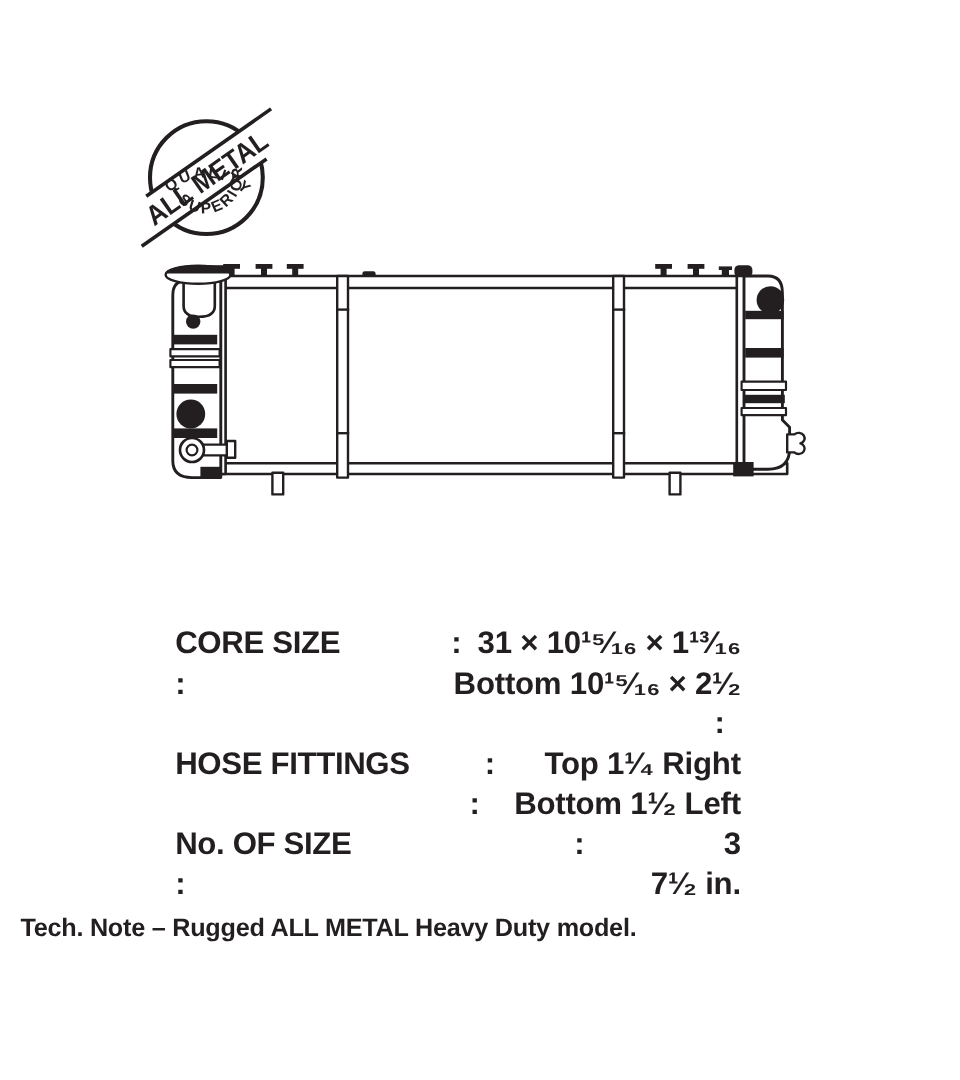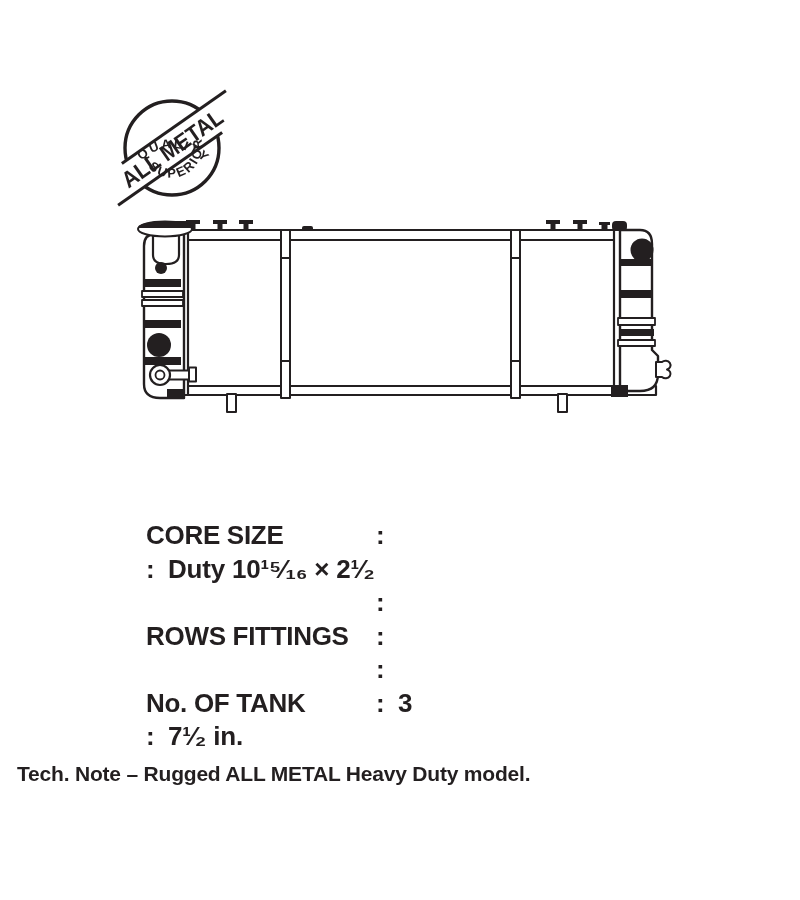--- a/index.html
+++ b/index.html
@@ -3,21 +3,21 @@
 <meta charset="utf-8">
 <style>
   html,body{margin:0;padding:0;background:#ffffff;}
   .page{
     position:relative;width:800px;height:900px;background:#ffffff;overflow:hidden;
     color:#231f20;font-family:"Liberation Sans","DejaVu Sans",sans-serif;
   }
   .stamp{position:absolute;left:97px;top:73px;}
   .radiator{position:absolute;left:130px;top:205px;}
   .specs{position:absolute;left:146px;top:519px;font-weight:bold;font-size:26px;}
-  .spec-row{display:flex;align-items:baseline;height:33.5px;line-height:33.5px;white-space:nowrap;}
+  .spec-row{display:flex;align-items:baseline;height:33.5px;line-height:33.5px;white-space:nowrap;justify-content:space-between;}
   .spec-label{width:230px;letter-spacing:-0.3px;}
   .spec-colon{width:22px;}
   .spec-value{letter-spacing:-0.2px;}
   .technote{
     position:absolute;left:0;top:760px;width:800px;text-align:left;
     font-weight:bold;font-size:21px;line-height:27px;letter-spacing:-0.2px;padding-left:17px;
   }
   .technote div{margin:0;}
   svg text{font-family:"Liberation Sans","DejaVu Sans",sans-serif;}
 </style>
@@ -118,39 +118,42 @@
       <rect x="511" y="230" width="9" height="168"></rect>
       <line x1="511" y1="258" x2="520" y2="258"></line>
       <line x1="511" y1="361" x2="520" y2="361"></line>
     </g>
   </svg>
 
   <div class="specs">
     <div class="spec-row">
       <span class="spec-label">CORE SIZE</span>
       <span class="spec-colon">:</span>
+      <span class="spec-value">31 × 10¹⁵⁄₁₆ × 1¹³⁄₁₆</span>
     </div>
     <div class="spec-row">
       <span class="spec-colon">:</span>
-      <span class="spec-value">Duty 10¹⁵⁄₁₆ × 2¹⁄₂</span>
+      <span class="spec-value">Bottom 10¹⁵⁄₁₆ × 2¹⁄₂</span>
     </div>
     <div class="spec-row">
       <span class="spec-label"></span>
       <span class="spec-colon">:</span>
     </div>
     <div class="spec-row">
-      <span class="spec-label">ROWS FITTINGS</span>
+      <span class="spec-label">HOSE FITTINGS</span>
       <span class="spec-colon">:</span>
+      <span class="spec-value">Top 1¹⁄₄ Right</span>
     </div>
     <div class="spec-row">
       <span class="spec-label"></span>
       <span class="spec-colon">:</span>
+      <span class="spec-value">Bottom 1¹⁄₂ Left</span>
     </div>
     <div class="spec-row">
-      <span class="spec-label">No. OF TANK</span>
+      <span class="spec-label">No. OF SIZE</span>
       <span class="spec-colon">:</span>
       <span class="spec-value">3</span>
     </div>
     <div class="spec-row">
       <span class="spec-colon">:</span>
       <span class="spec-value">7¹⁄₂ in.</span>
     </div>
   </div>
 
   <div class="technote">

